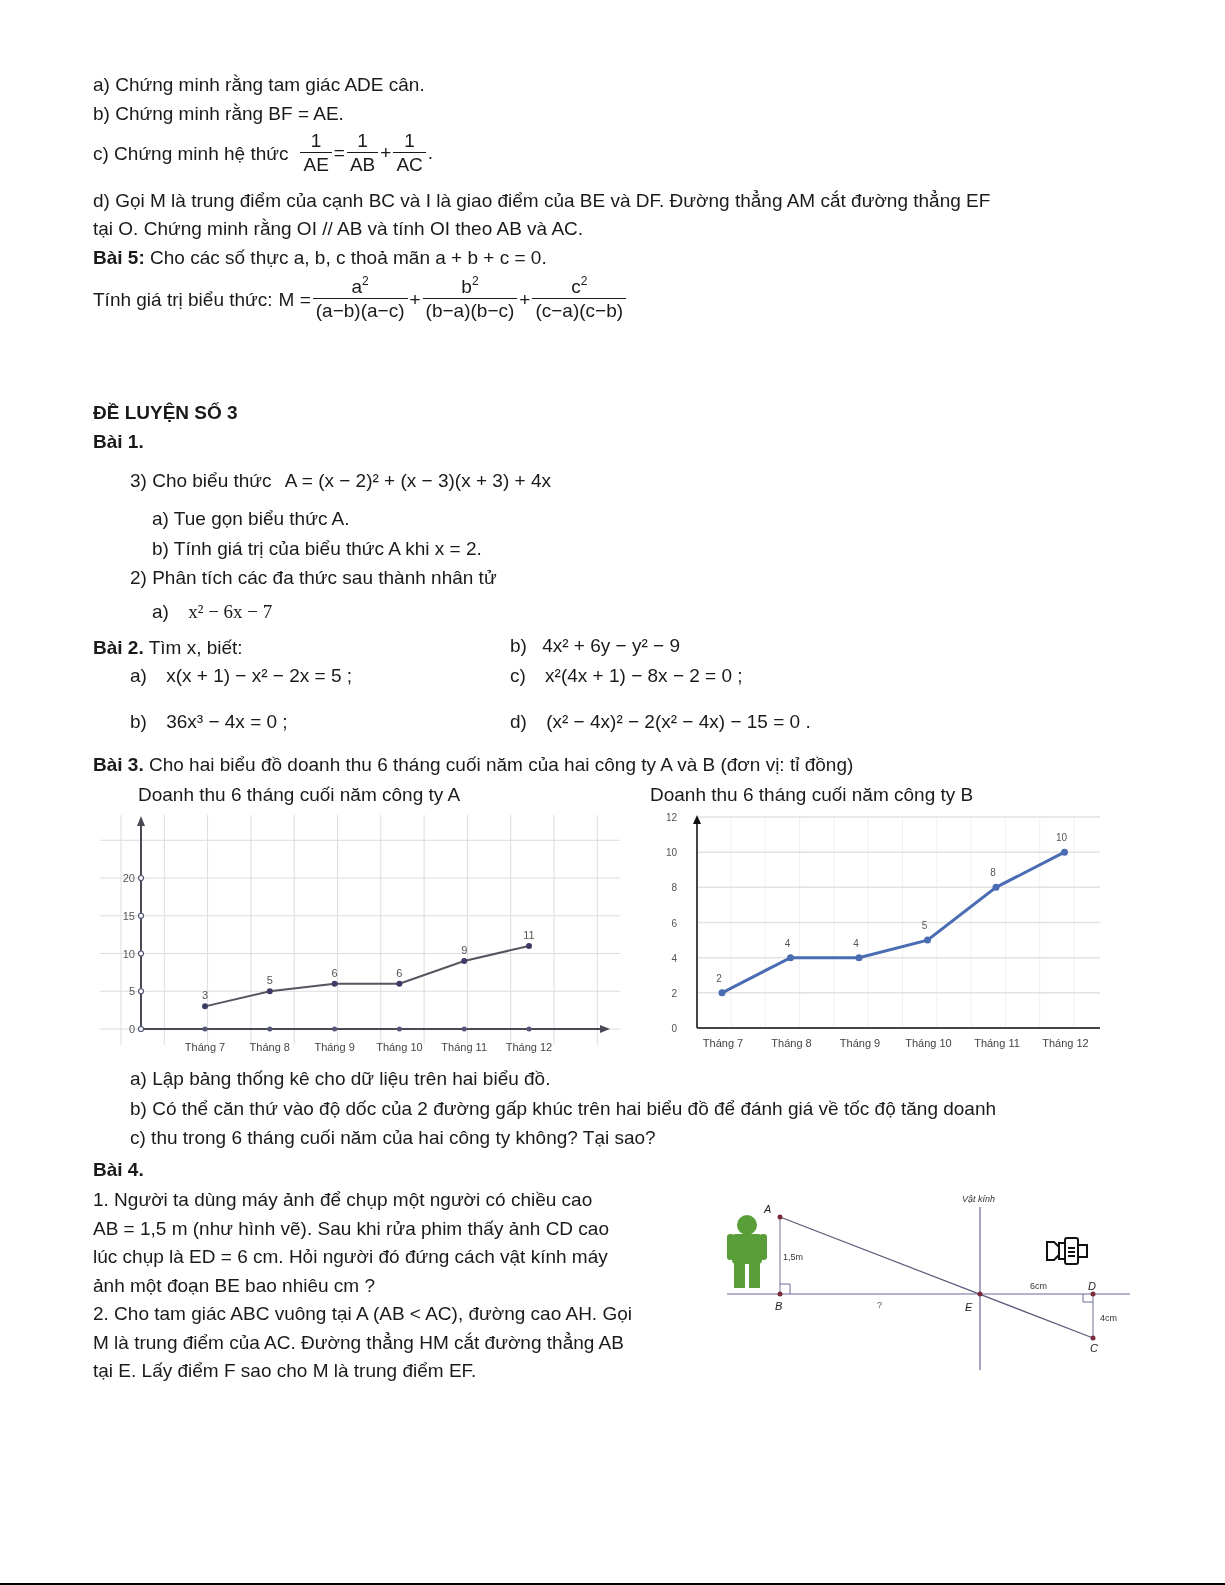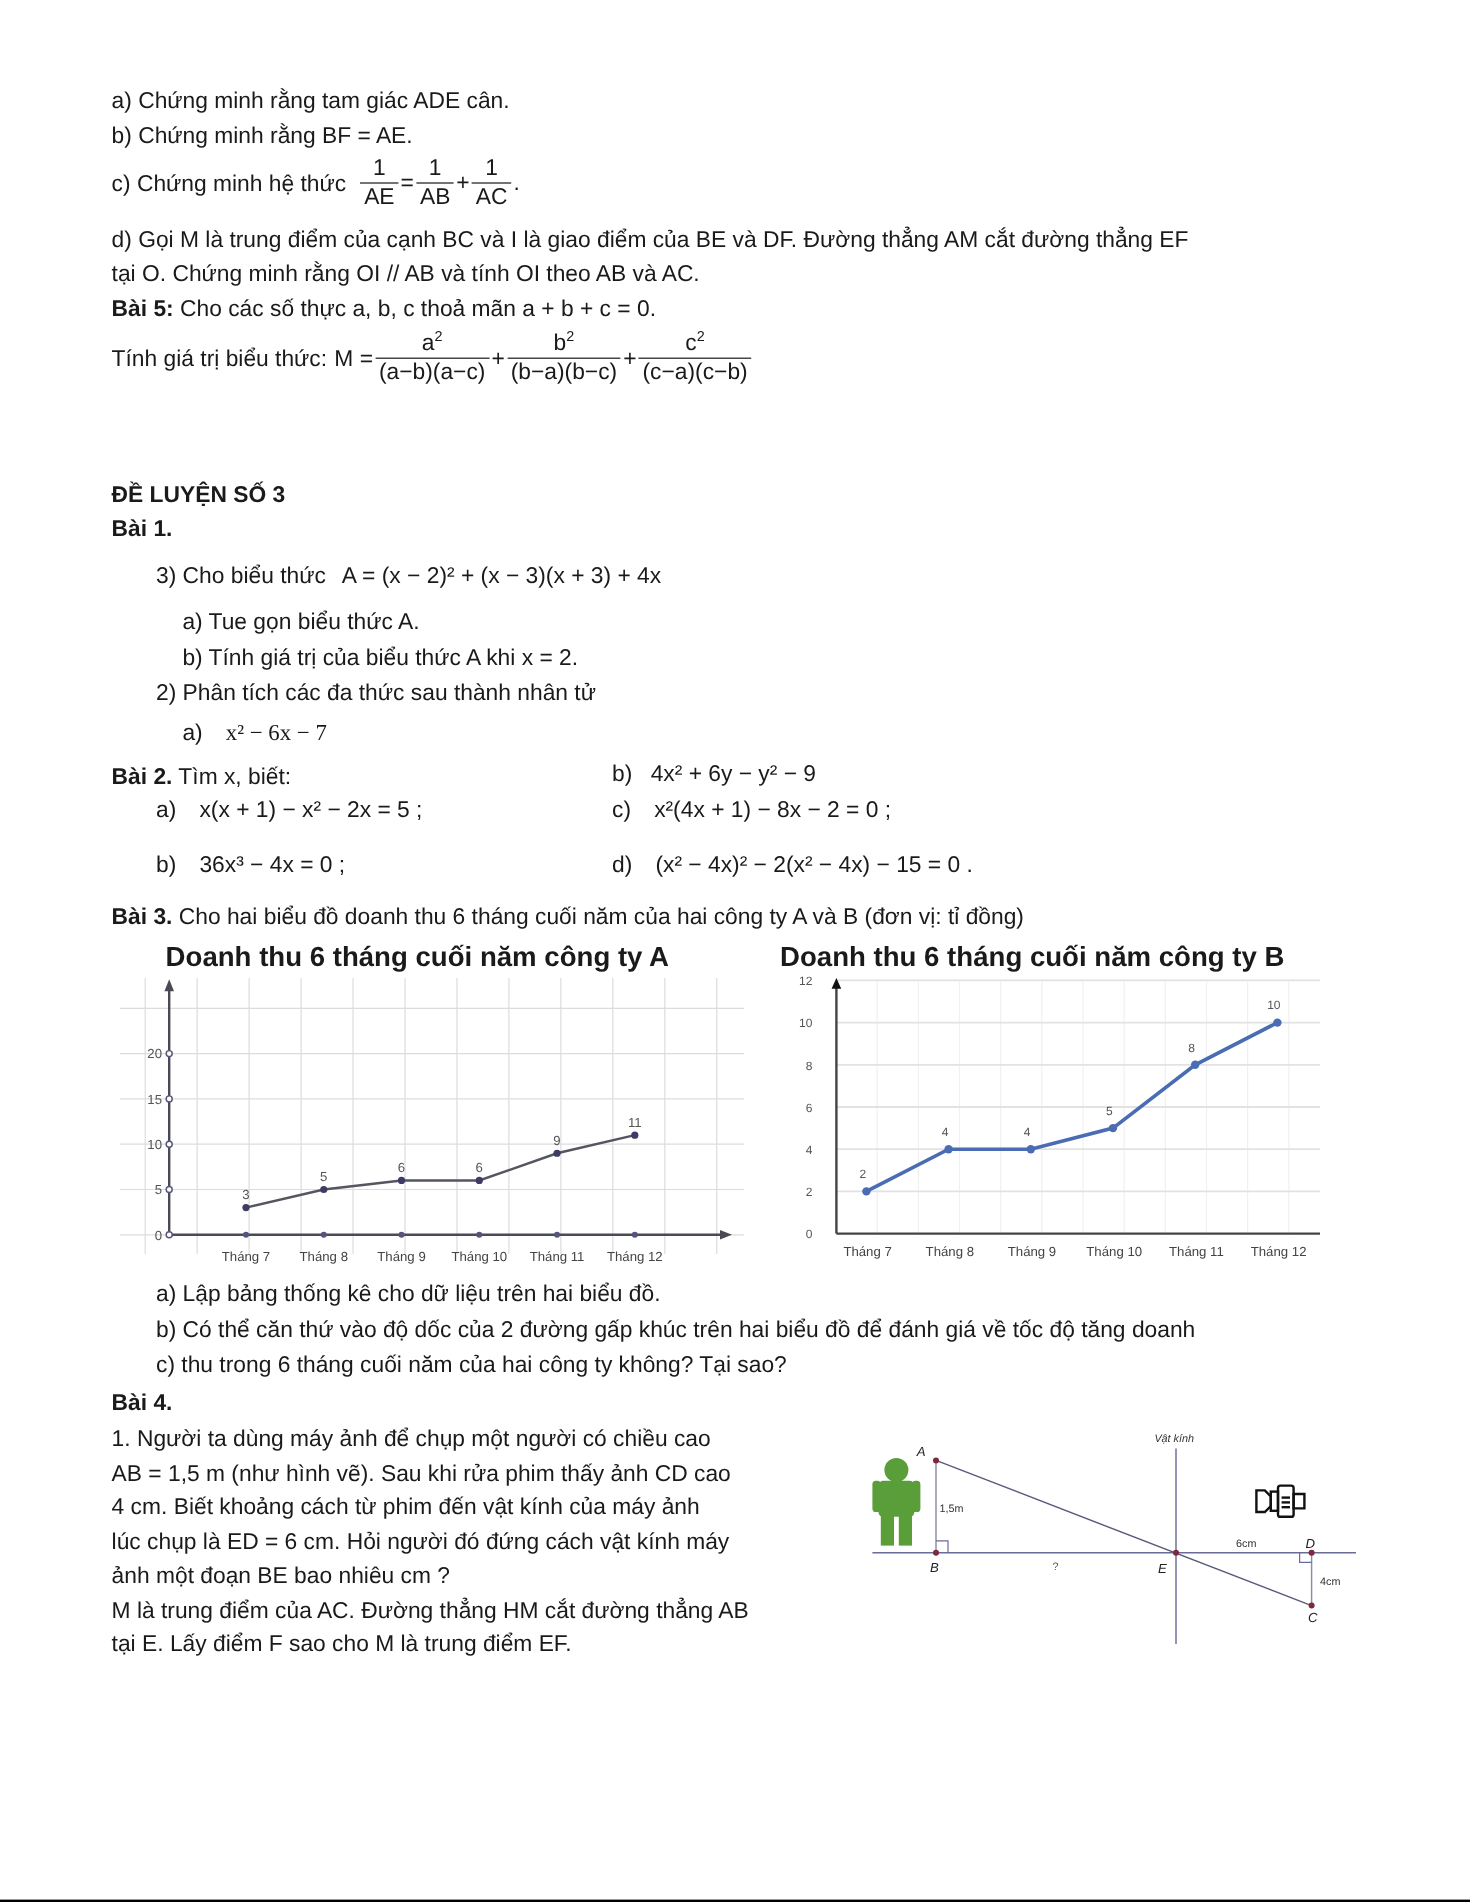--- a/index.html
+++ b/index.html
@@ -8,21 +8,21 @@
     font-family: "Liberation Sans", "DejaVu Sans", sans-serif;
     color: #1a1a1a; font-size: 19px;
   }
   .abs { position: absolute; white-space: nowrap; }
   .b { font-weight: bold; }
   .math { font-family: "Liberation Sans", sans-serif; font-size: 19px; }
   .frac { display: inline-flex; flex-direction: column; align-items: center; vertical-align: middle; margin: 0 2px; }
   .frac .num { padding: 0 3px; line-height: 22px; }
   .frac .den { border-top: 1px solid #1a1a1a; padding: 0 3px; line-height: 24px; }
   sup { font-size: 12px; vertical-align: 8px; line-height: 0; }
-  .chart-title { font-size: 23px; font-weight: bold; }
+  .chart-title { font-size: 19px; }
   svg text { font-family: "Liberation Sans", sans-serif; }
   .bottom-line { position: absolute; left: 0; top: 1583px; width: 1225px; height: 2px; background: #000; }
 </style>
 </head>
 <body>
 
 <div class="abs" style="left:93px;top:74px;">a) Chứng minh rằng tam giác ADE cân.</div>
 <div class="abs" style="left:93px;top:103px;">b) Chứng minh rằng BF = AE.</div>
 <div class="abs" style="left:93px;top:130px;display:flex;align-items:center;">
   <span>c) Chứng minh hệ thức</span>
@@ -231,23 +231,23 @@
 </svg>
 
 <div class="abs" style="left:130px;top:1068px;">a)  Lập bảng thống kê cho dữ liệu trên hai biểu đồ.</div>
 <div class="abs" style="left:130px;top:1098px;">b)  Có thể căn thứ vào độ dốc của 2 đường gấp khúc trên hai biểu đồ để đánh giá về tốc độ tăng doanh</div>
 <div class="abs" style="left:130px;top:1127px;">c)  thu trong 6 tháng cuối năm của hai công ty không? Tại sao?</div>
 
 <div class="abs b" style="left:93px;top:1159px;">Bài 4.</div>
 <div class="abs" style="left:93px;top:1186px;line-height:28.5px;">
   <div>1. Người ta dùng máy ảnh để chụp một người có chiều  cao</div>
   <div>AB = 1,5 m (như hình vẽ). Sau khi rửa phim thấy ảnh CD cao</div>
-  <div>4 cm. Biết khoảng cách từ phim đến vật kính của máy ảnh</div>
   <div>lúc chụp là ED = 6 cm. Hỏi người đó đứng cách vật kính máy</div>
   <div>ảnh một đoạn BE bao nhiêu cm ?</div>
+  <div>2. Cho tam giác ABC vuông tại A (AB &lt; AC), đường cao AH. Gọi</div>
   <div>M là trung điểm của AC. Đường thẳng HM cắt đường thẳng AB</div>
   <div>tại E. Lấy điểm F sao cho M là trung điểm EF.</div>
 </div>
 
 <svg class="abs" style="left:700px;top:1170px;" width="430" height="200">
 
   <g fill="#5a9e3a">
     <circle cx="47" cy="55" r="10"></circle>
     <rect x="32" y="64" width="30" height="30" rx="4"></rect>
     <rect x="27" y="64" width="7" height="26" rx="3"></rect>

